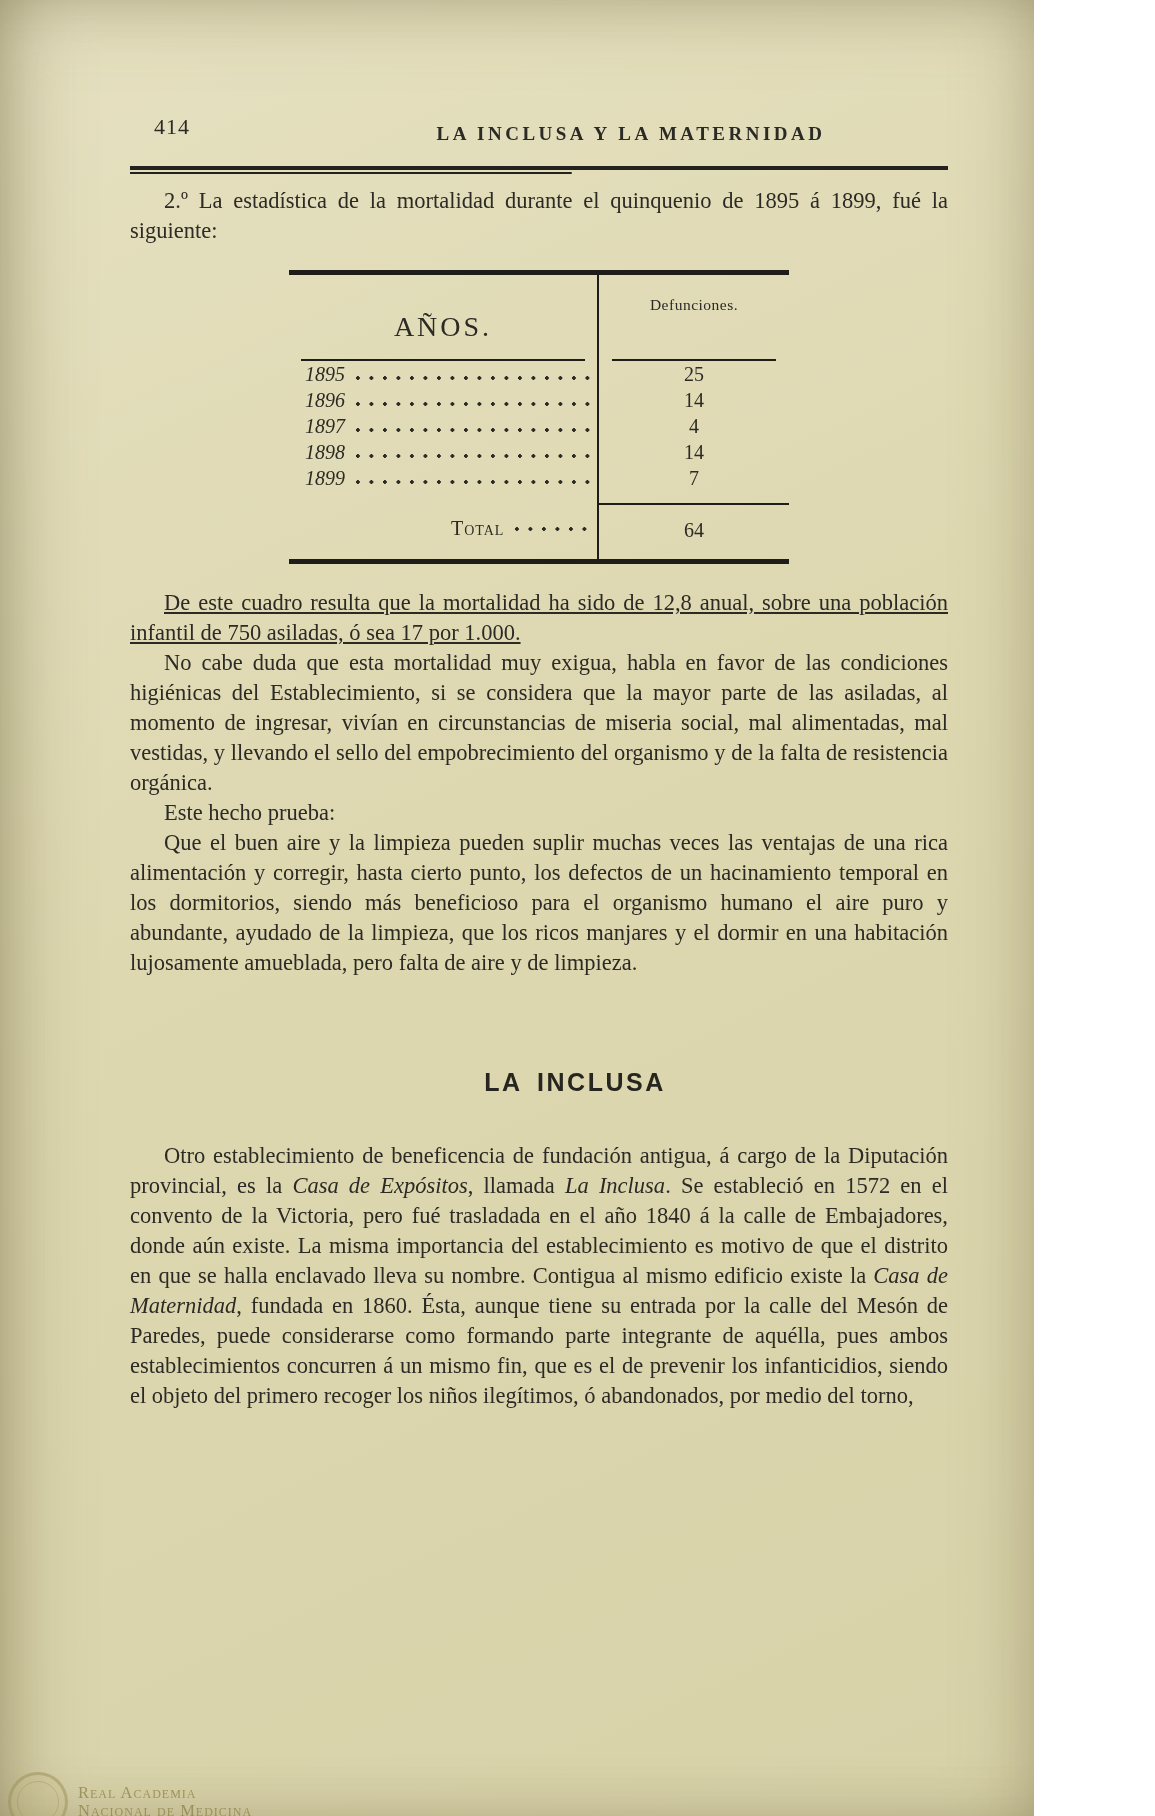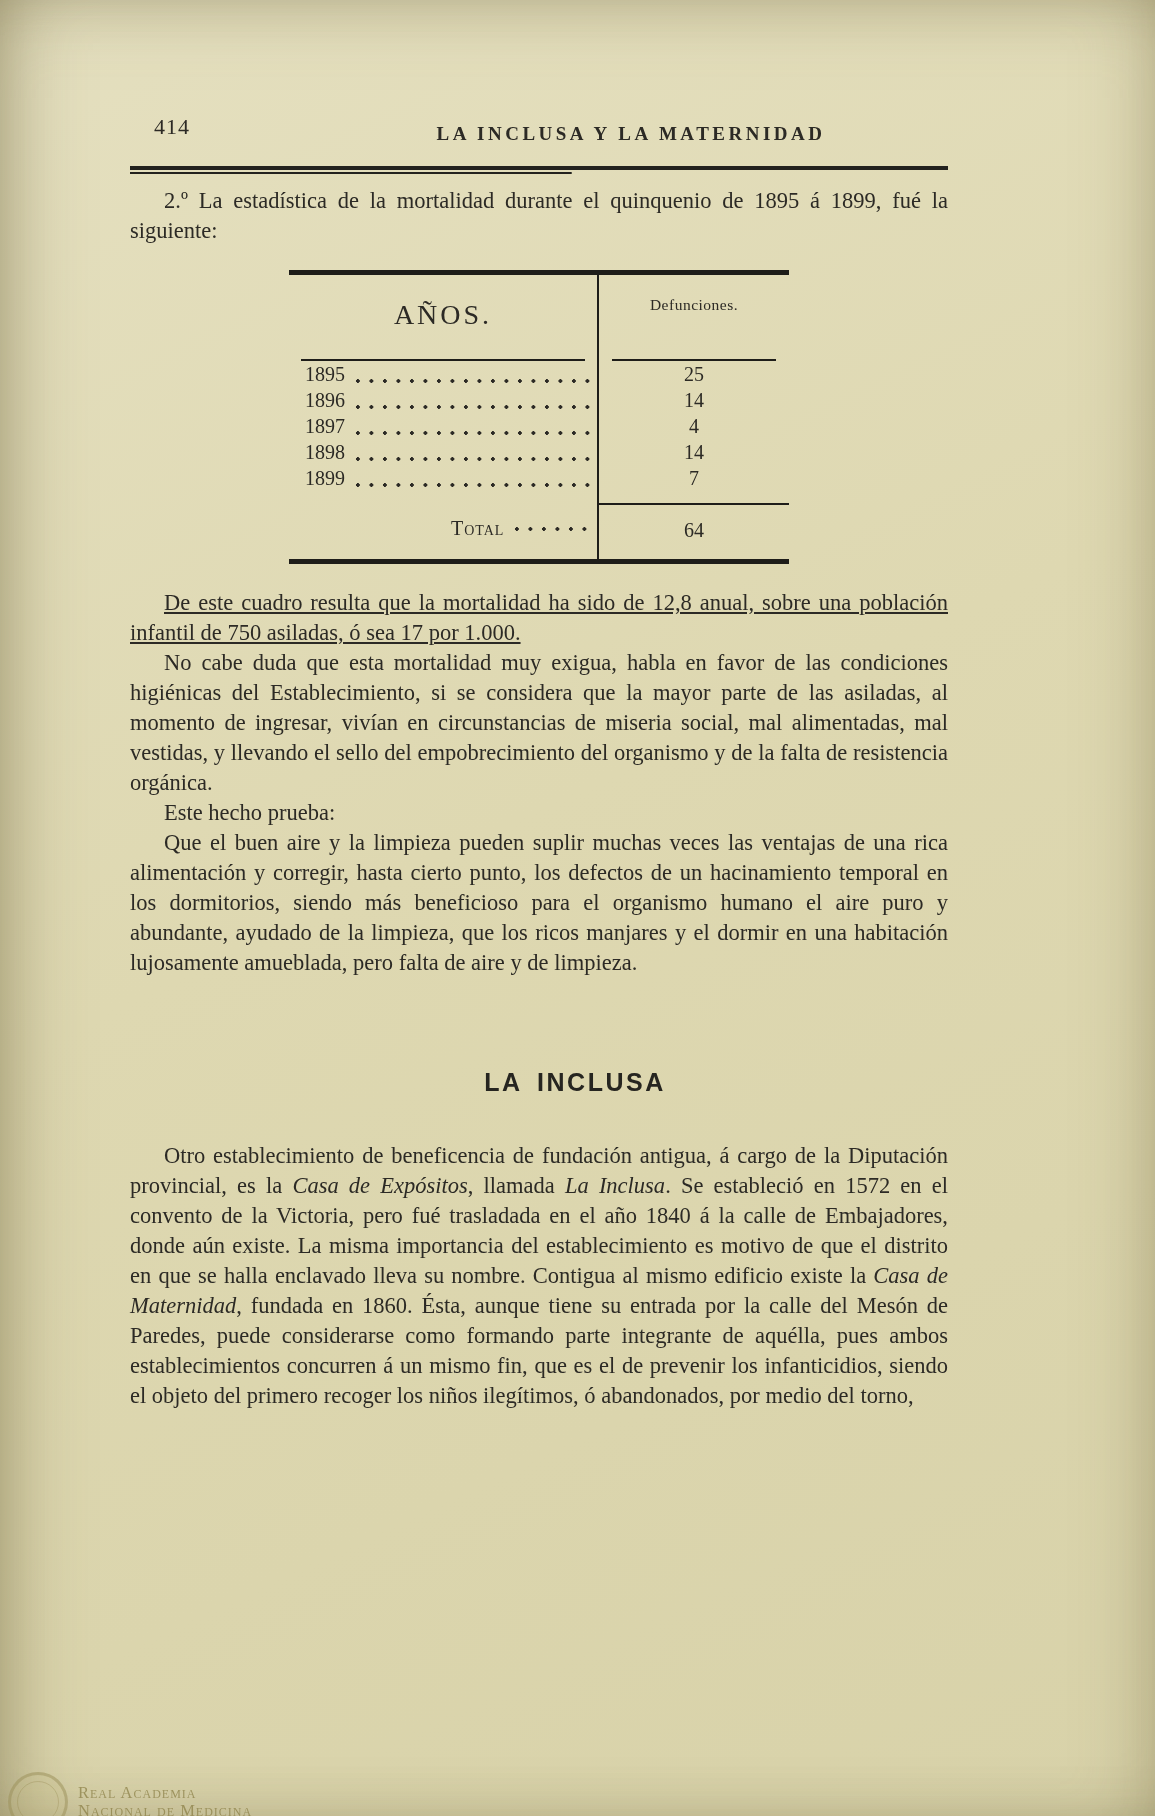--- a/index.html
+++ b/index.html
@@ -1,19 +1,19 @@
 <!DOCTYPE html>
 <html><head>
 <meta charset="utf-8">
 <style>
   * { margin:0; padding:0; box-sizing:border-box; }
   body { width:1155px; font-family:"Liberation Serif","DejaVu Serif",serif; }
 
   .page{
-    position:relative; width:1155px; height:1816px; overflow:hidden;
+    position:relative; width:1034px; height:1816px; overflow:hidden;
     background: linear-gradient(155deg, #e5e0c0 0%, #ded8b1 45%, #d8d2a9 100%);
     box-shadow: inset 50px 0 80px -45px rgba(105,95,55,.5),
                 inset -45px 0 80px -45px rgba(105,95,55,.35),
                 inset 0 45px 90px -55px rgba(105,95,55,.35),
                 inset 0 -35px 70px -50px rgba(105,95,55,.25);
     color:#2c2a25;
   }
   .content{ position:absolute; left:130px; top:0; width:818px; }
 
   .page-header{ position:relative; margin-top:112px; height:30px; }
@@ -32,30 +32,30 @@
   p.body{ font-size:22.5px; line-height:30px; text-align:justify; text-indent:34px; color:#2c2a25; }
   .intro{ margin-top:12px; }
   .after-table-1{ margin-top:24px;text-decoration:underline; }
 
   
   .mort-table{ width:500px; margin:24px auto 0 auto; }
   .rule-thick{ height:2px; border-top:3px solid #1e1d19; border-bottom:2px solid #1e1d19; }
   .t-grid{ display:grid; grid-template-columns:308px 192px; }
   .t-right{ border-left:2px solid #1e1d19; }
 
-  .t-h-left{ position:relative; height:86px; text-align:center; padding-top:24px;
+  .t-h-left{ position:relative; height:86px; text-align:center; padding-top:36px;
              font-size:28px; letter-spacing:3px; }
   .t-h-right{ position:relative; height:86px; text-align:center; padding-top:21px;
               font-size:15.5px; letter-spacing:.5px; }
   .h-underline{ position:absolute; bottom:0; height:2px; background:#1e1d19; }
   .h-underline.l{ left:4%; width:92%; }
   .h-underline.r{ left:7%; width:86%; }
 
-  .t-row .t-cell-year{ display:flex; align-items:flex-end; padding-left:16px;
-                       font-size:20px; line-height:26px; }
+  .t-row .t-cell-year{ display:flex; align-items:center; padding-left:16px;
+                       font-size:20px; line-height:26px;font-style:italic; }
   .t-row:first-child .t-cell-year, .t-row:first-child .t-cell-val{ padding-top:18px; }
   .t-row.last .t-cell-year, .t-row.last .t-cell-val{ padding-bottom:12px; }
   .t-cell-val{ text-align:center; font-size:20px; line-height:26px; }
   .leader{
     flex:1 1 auto; height:20px; margin:0 6px 0 10px;
     background-image: radial-gradient(circle at 3px 14px, #2c2a25 1.7px, rgba(0,0,0,0) 1.9px);
     background-size:13.5px 20px; background-repeat:repeat-x;
   }
   .t-total .t-cell-year{ display:flex; align-items:baseline; padding:12px 0 16px 162px;
                          font-size:20px; line-height:26px;justify-content:center; }

